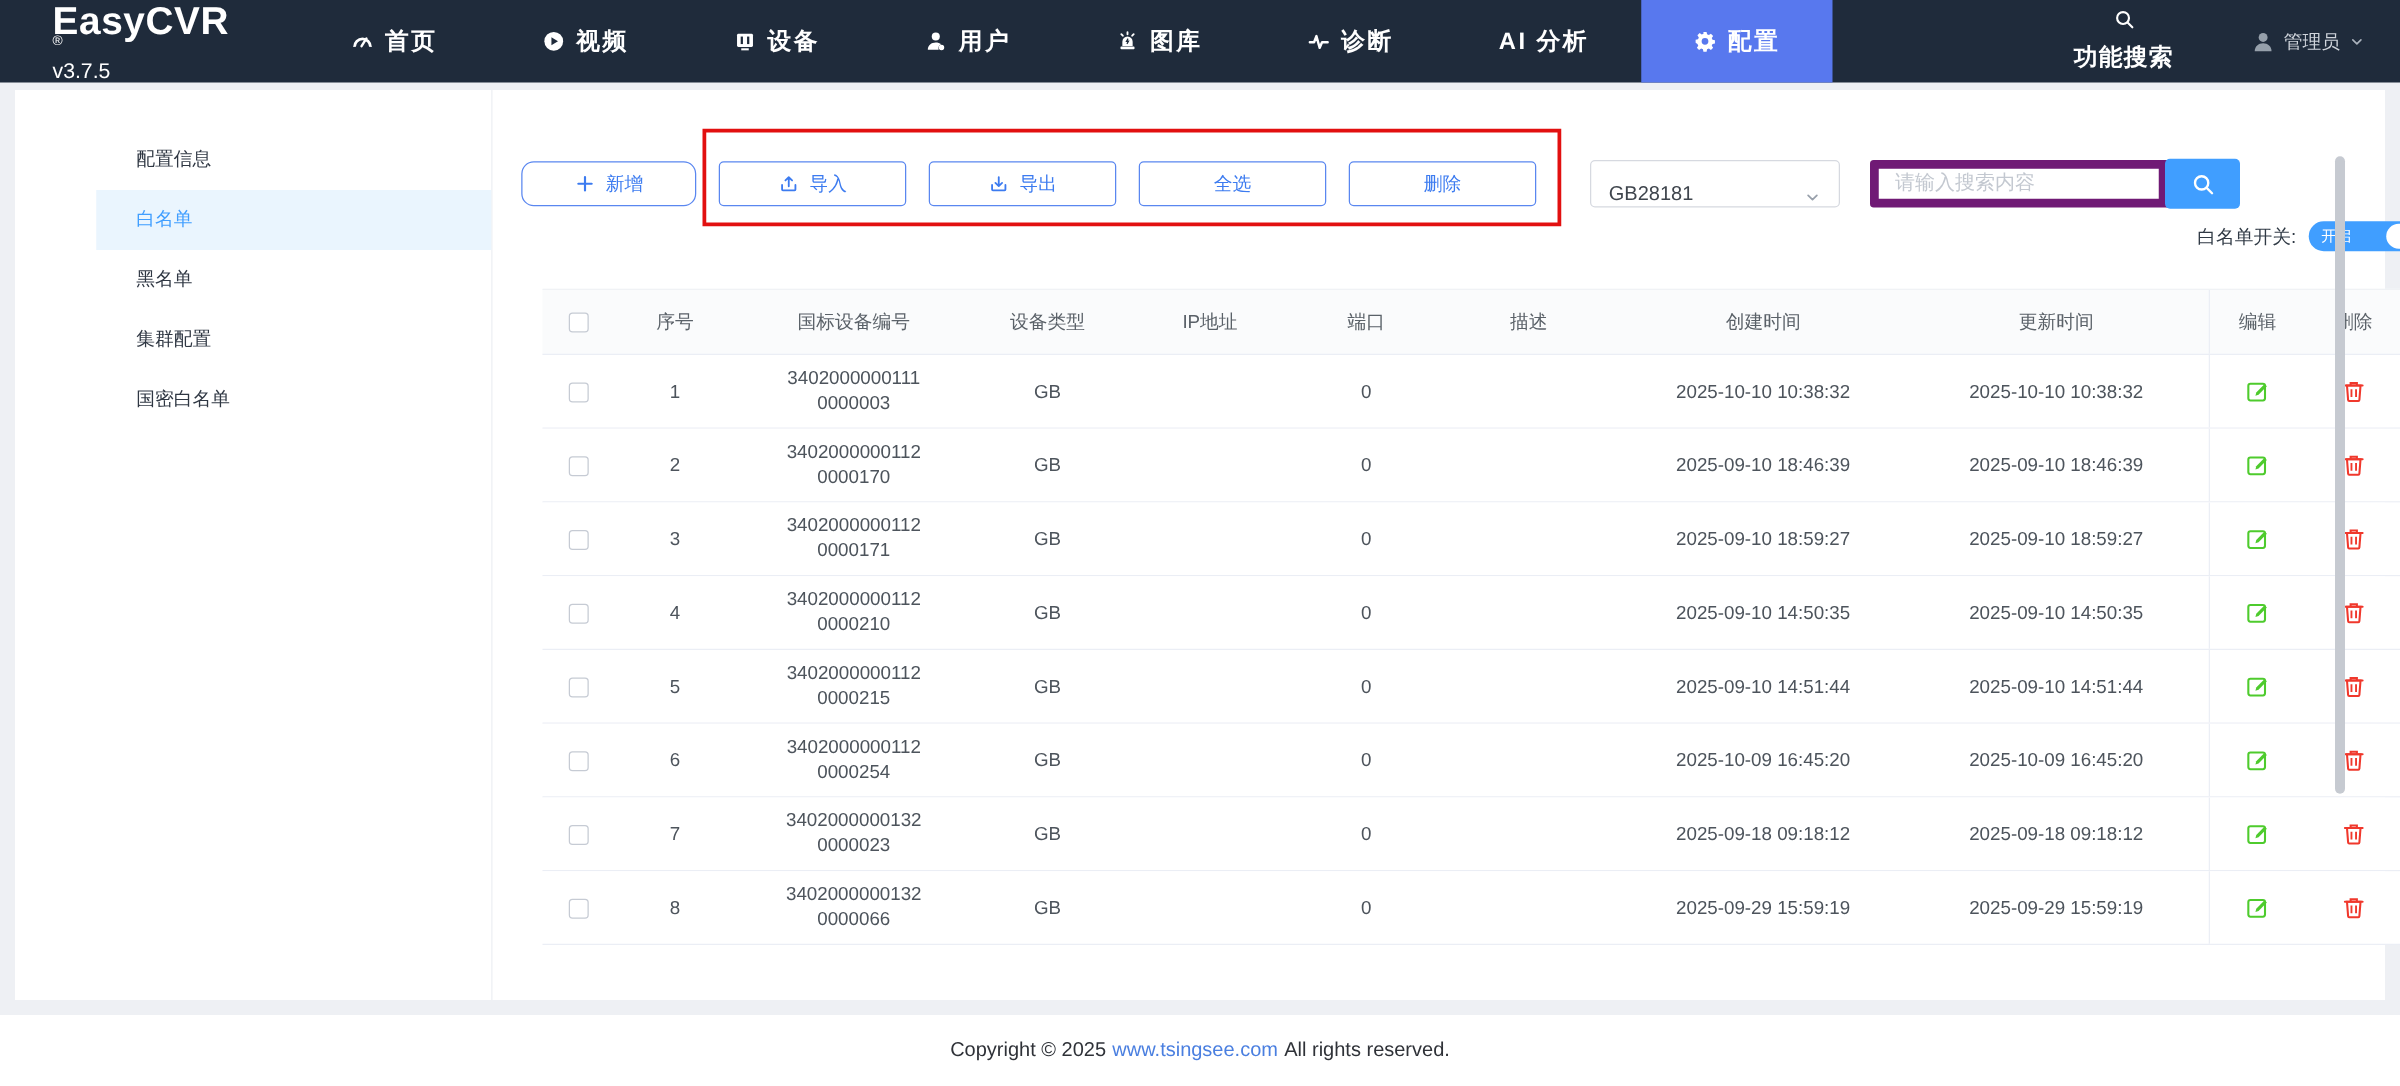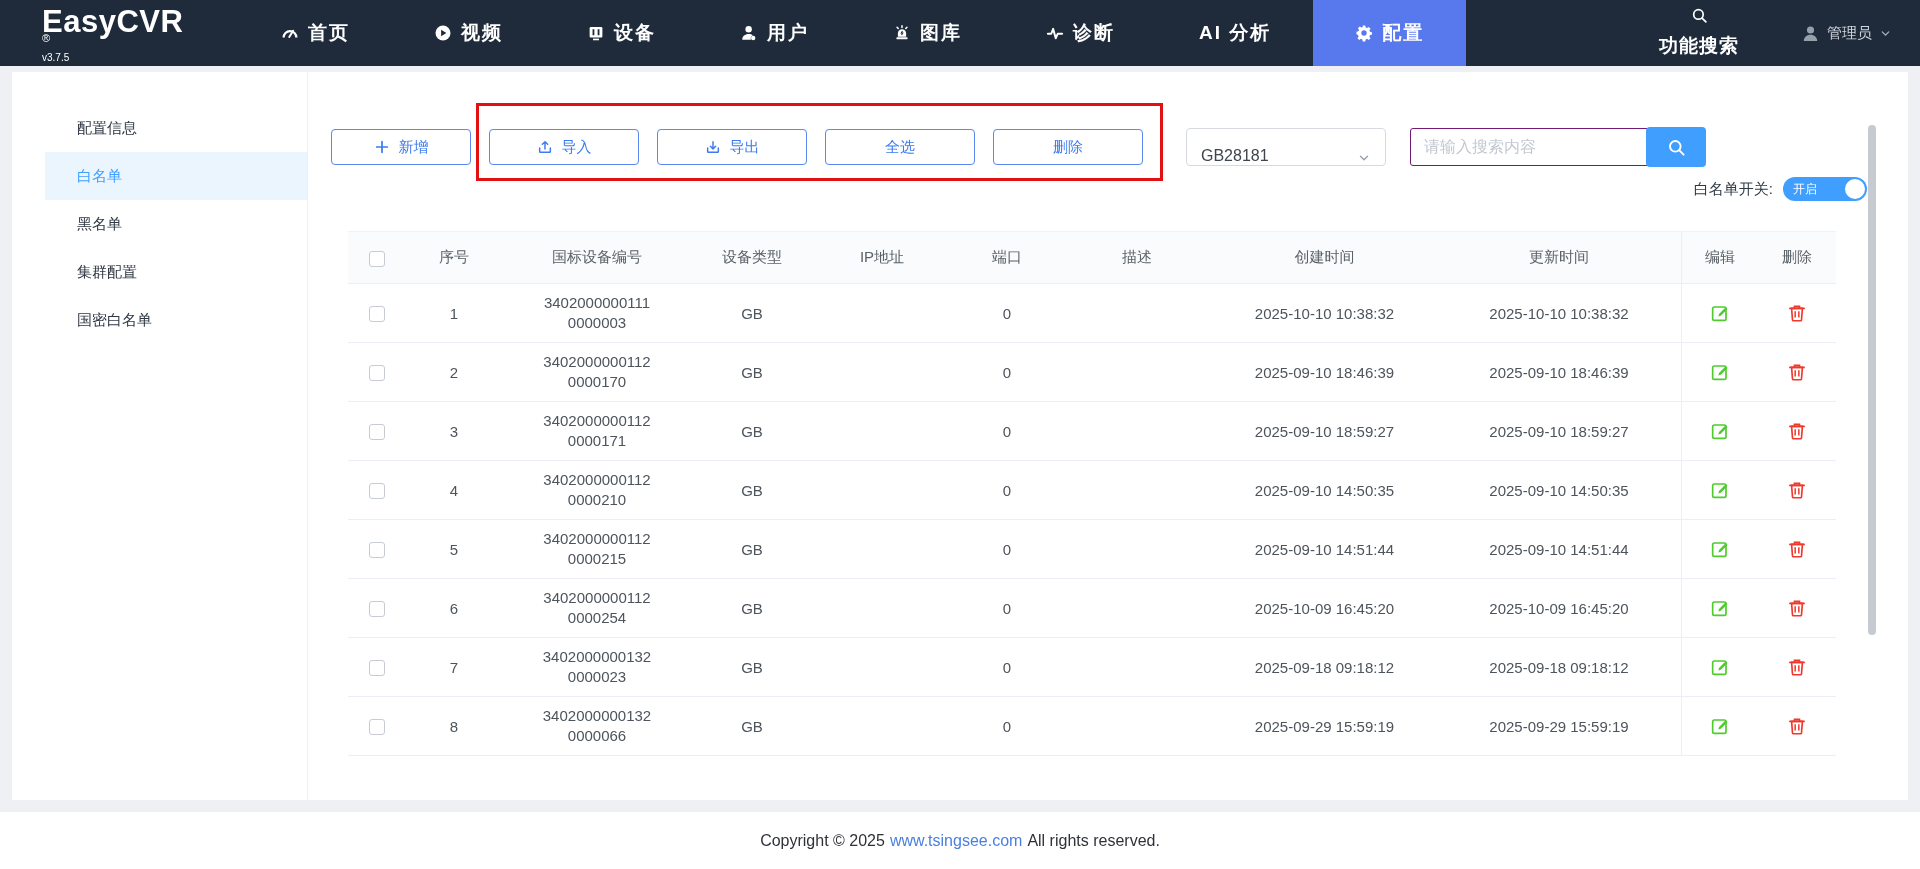--- a/index.html
+++ b/index.html
@@ -12,65 +12,65 @@
   }
   [data-icon] svg { width:1em; height:1em; display:block; }
 
   
   .navbar {
     height:66px; background:var(--nav-bg); display:flex; align-items:center; color:#fff;
   }
   .logo-wrap { margin-left:30px; display:flex; align-items:baseline; min-width:195px;flex-direction:column; }
   .logo { font-size:31px; font-weight:700; letter-spacing:0.5px; }
   .logo-reg { font-size:11px; margin-left:5px; position:relative; top:-8px; }
-  .logo-ver { font-size:10px; margin-left:12px; }
+  .logo-ver { font-size:17px; margin-left:12px; }
   .nav-items { display:flex; height:66px; margin-left:14px; }
   .nav-item {
     display:flex; align-items:center; gap:9px; padding:16px 42px; cursor:pointer;
     font-size:19px; font-weight:700; letter-spacing:2px; white-space:nowrap;text-align:right;
   }
   .nav-item.active { background:var(--nav-active); }
   .nav-icon { font-size:18px; display:flex; }
   .nav-right { margin-left:auto; display:flex; align-items:center; gap:62px; margin-right:28px; }
   .func-search { display:flex; align-items:center; gap:9px; font-size:19px; font-weight:700; letter-spacing:1px; cursor:pointer;flex-direction:column; }
   .func-search .nav-icon { font-size:17px; font-weight:400; }
   .user-box { display:flex; align-items:center; gap:7px; font-size:15px; color:#cfd4db; cursor:pointer; }
   .avatar { font-size:19px; color:#96a0ab; display:flex; }
   .chev { font-size:13px; color:#aab2bc; display:flex; }
 
   
   .card {
     position:absolute; top:72px; left:12px; right:12px; height:728px; background:#fff; display:flex;
   }
-  .sidebar { width:296px; border-right:1px solid #edf0f4; padding-top:32px; flex:none; }
+  .sidebar { width:350px; border-right:1px solid #edf0f4; padding-top:32px; flex:none;margin-left:32px; }
   .side-item {
     height:48px; line-height:48px; margin-left:33px; padding-left:32px;
     font-size:15px; color:#2f3743; cursor:pointer;
   }
   .side-item.active { background:#eaf5fe; color:var(--primary); }
 
   .main { flex:1; position:relative; padding:55px 50px 0 23px; }
 
   
   .toolbar { display:flex; align-items:center; }
   .btn {
     height:36px; border:1px solid var(--btn-border); border-radius:4px; background:#fff;
     color:var(--btn-text); font-size:15px; display:flex; align-items:center; justify-content:center;
     gap:9px; cursor:pointer; flex:none;
   }
   .btn .bicon { font-size:16px; display:flex; }
-  .btn-add { width:140px; margin-right:18px; }
+  .btn-add { width:140px; margin-right:18px;border-radius:10px; }
   .btn-grp { width:150px; margin-right:18px; }
   .select {
     width:200px; height:38px; border:1px solid #d6d9e0; border-radius:4px; margin-left:25px;
     display:flex; align-items:flex-end; padding:0 14px; font-size:16px; color:#3f454d; cursor:pointer; flex:none;
   }
   .select .chev { margin-left:auto; font-size:14px; color:#98a0ab; }
   .search-input {
-    width:238px; height:38px; border:1px solid #701a75; border-radius:3px 0 0 3px; margin-left:24px;
+    width:238px; height:38px; border:7px solid #701a75; border-radius:3px 0 0 3px; margin-left:24px;
     padding:0 13px; font-size:16px; color:#303133; outline:none; flex:none;
     font-family:"Liberation Sans","DejaVu Sans",sans-serif;
   }
   .search-input::placeholder { color:#c3c8d0; }
   .search-btn {
     width:60px; height:40px; background:var(--primary); border:none; border-radius:4px; margin-left:-2px;
     display:flex; align-items:center; justify-content:center; color:#fff; font-size:19px; cursor:pointer; flex:none;
   }
 
   

